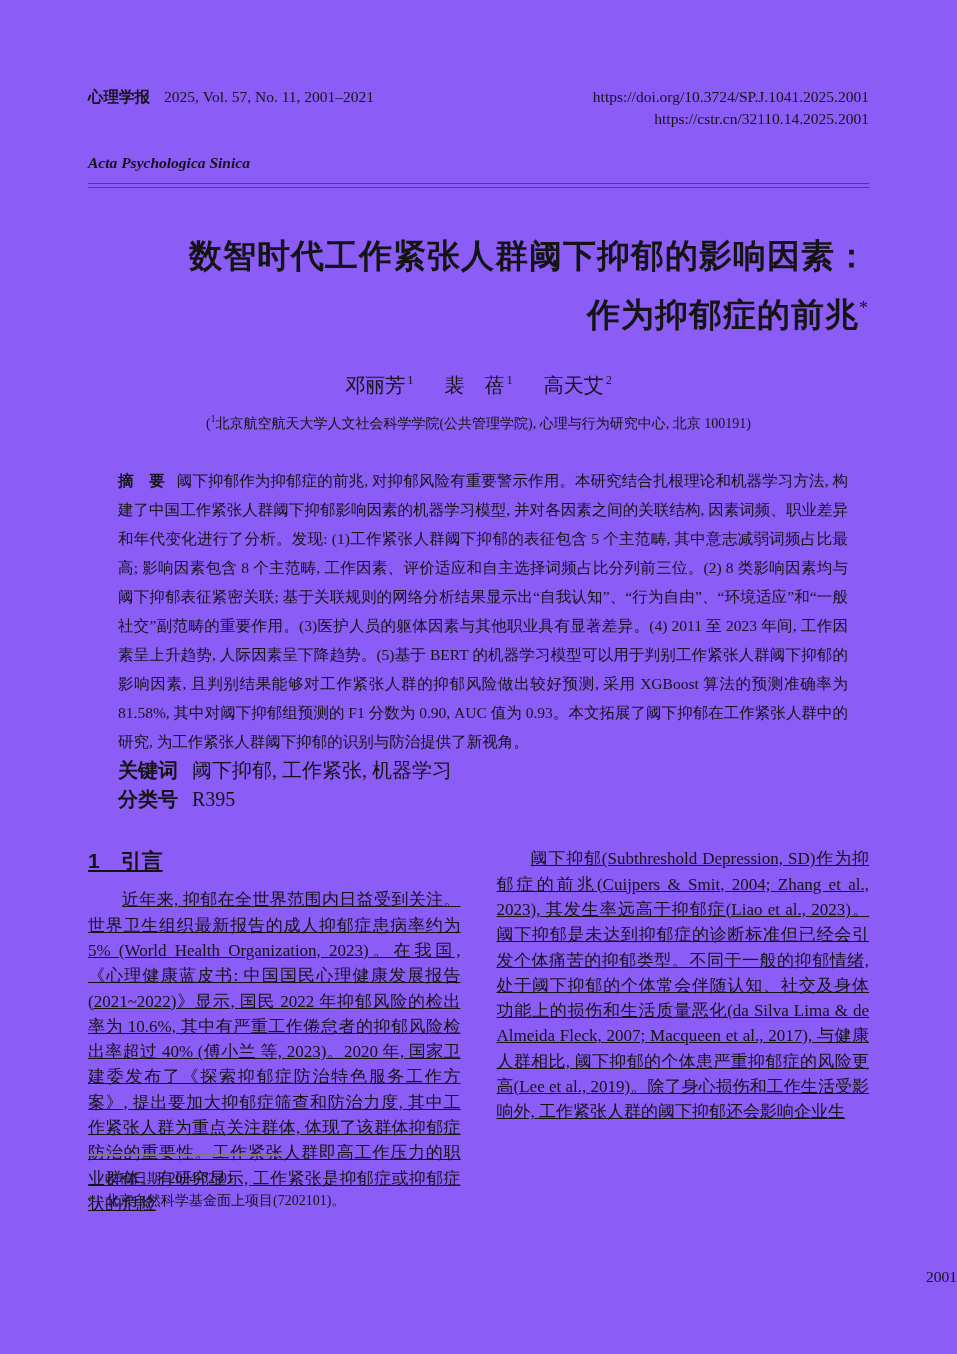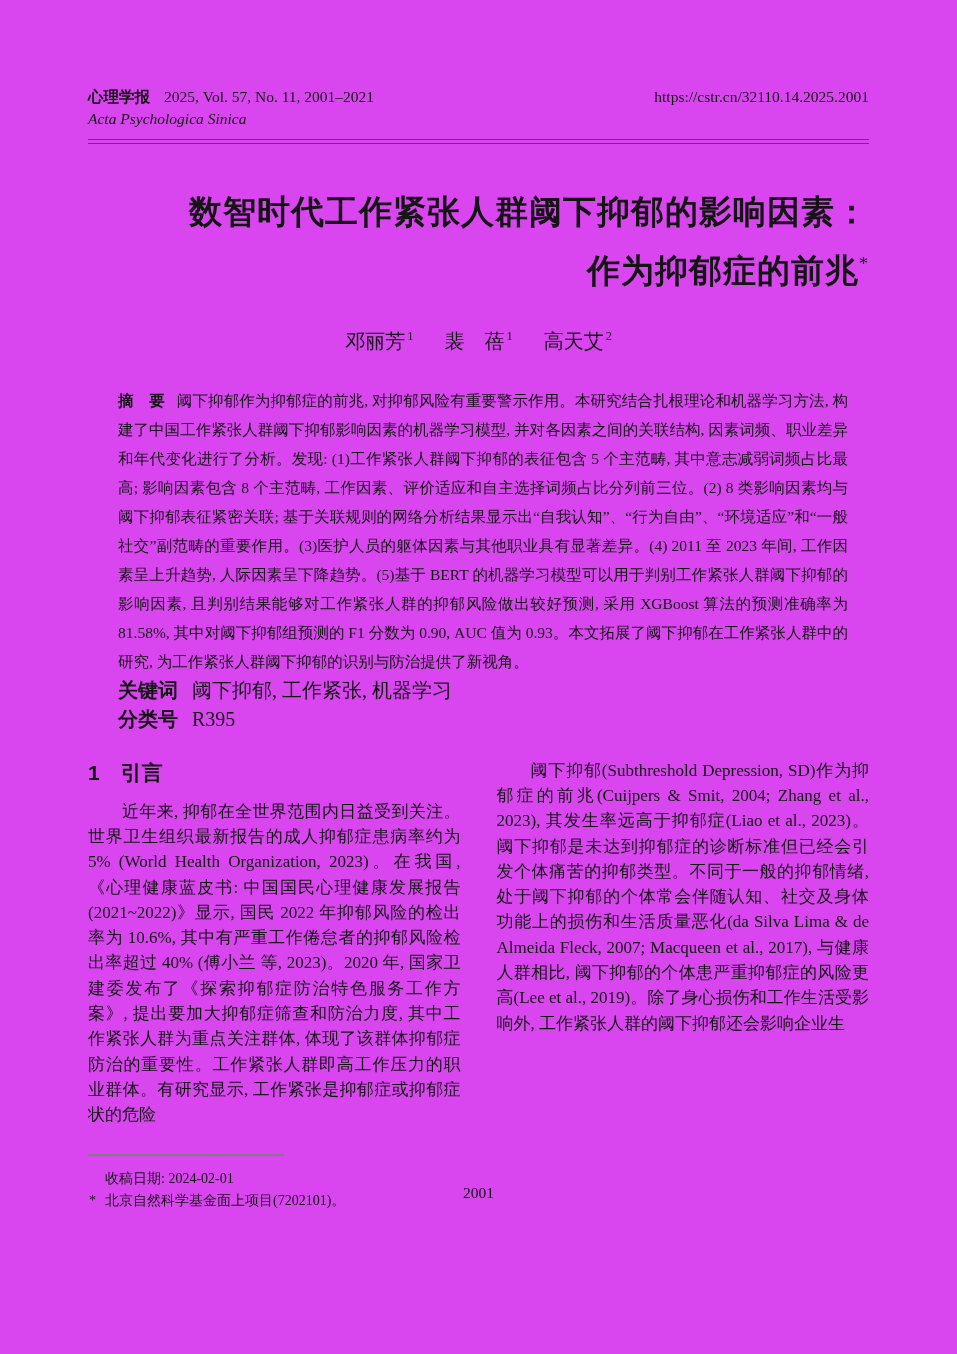--- a/index.html
+++ b/index.html
@@ -1,36 +1,36 @@
 <!DOCTYPE html>
 <html><head>
 <meta charset="utf-8">
 <style>
   html,body{margin:0;padding:0;background:#9e9e9e;}
   .page{
     position:relative;
     width:957px;height:1354px;
     margin:0 auto;
-    background:#d946ef;
+    background:#8b5cf6;
     box-sizing:border-box;
     outline:1px solid #d7d7d7;
     color:#141414;
     font-family:"Liberation Serif","DejaVu Serif",serif;
     overflow:hidden;
   }
   .content{padding:0 88px;}
   
   .jheader{
     margin-top:86px;
     display:flex;justify-content:space-between;align-items:flex-start;
     font-size:15.5px;line-height:22px;
   }
   .jheader .cnrow .jname{font-weight:bold;}
   .jheader .cnrow .jissue{margin-left:14px;}
-  .jheader .enrow{font-style:italic;font-weight:normal;}
+  .jheader .enrow{font-style:italic;font-weight:bold;margin-top:44px;}
   .jheader .urlcol{text-align:right;}
   .double-rule{
     margin-top:9px;height:3px;
     border-top:1.6px solid #4a4a4a;border-bottom:1.6px solid #4a4a4a;
   }
   
   .ptitle{
     margin:42px 0 0 0;
     text-align:right;
     font-family:"Liberation Sans","DejaVu Sans",sans-serif;
@@ -57,22 +57,22 @@
   }
   .hei-label{
     font-family:"Liberation Sans","DejaVu Sans",sans-serif;
     font-weight:bold;font-style:normal;
   }
   .ab-text .hei-label{margin-right:12px;}
   .kw-line{font-size:20px;line-height:29px;}
   .kw-line .hei-label{margin-right:14px;}
   
   .columns{
-    margin-top:24px;
-    display:flex;gap:36px;
+    margin-top:32px;
+    display:flex;gap:36px;text-decoration:underline;
   }
   .col{width:375px;}
   .col h2{
     margin:2px 0 13px 0;
     font-family:"Liberation Sans","DejaVu Sans",sans-serif;
     font-size:21px;font-weight:bold;line-height:26px;
   }
   .col p{
     margin:0;
     font-size:17px;line-height:25.3px;text-align:justify;
@@ -81,56 +81,58 @@
   
   .footnote{
     position:absolute;left:88px;top:1154px;
     font-size:14px;line-height:21.5px;width:700px;
   }
   .fn-rule{width:196px;border-top:2px solid #7d7d7d;margin-bottom:12px;}
   .fn-line{padding-left:17px;}
   .fn-funding{position:relative;}
   .fn-funding .fn-star{position:absolute;left:1px;top:0;}
   .page-number{
-    position:absolute;left:0;top:1184px;width:100%;
-    text-align:center;font-size:15.5px;font-family:Liberation Serif, serif;
+    position:absolute;left:0;top:1268px;width:100%;
+    text-align:right;font-size:15.5px;font-family:Liberation Serif, serif;
   }
 </style>
 </head>
 <body>
 
 <div class="page">
   <div class="content">
 
     <div class="jheader">
       <div class="leftcol">
         <div class="cnrow">
           <span class="jname">心理学报</span><span class="jissue">2025, Vol. 57, No. 11, 2001–2021</span>
         </div>
         <div class="enrow">Acta Psychologica Sinica</div>
       </div>
       <div class="urlcol">
+        <div>https://doi.org/10.3724/SP.J.1041.2025.2001</div>
         <div>https://cstr.cn/32110.14.2025.2001</div>
       </div>
     </div>
 
     <div class="double-rule"></div>
 
     <h1 class="ptitle">
       <span>数智时代工作紧张人群阈下抑郁的影响因素：</span><br>
       <span>作为抑郁症的前兆</span><sup>*</sup>
     </h1>
 
     <div class="authors">
       <span class="author"><span>邓丽芳</span><sup>1</sup></span>
       <span class="author"><span>裴　蓓</span><sup>1</sup></span>
       <span class="author"><span>高天艾</span><sup>2</sup></span>
     </div>
 
     <div class="affils">
+      <div><span>(</span><sup>1</sup><span>北京航空航天大学人文社会科学学院(公共管理学院), 心理与行为研究中心, 北京 100191)</span></div>
     </div>
 
     <div class="abstract-block">
       <p class="ab-text"><span class="hei-label">摘　要</span><span>阈下抑郁作为抑郁症的前兆, 对抑郁风险有重要警示作用。本研究结合扎根理论和机器学习方法, 构建了中国工作紧张人群阈下抑郁影响因素的机器学习模型, 并对各因素之间的关联结构, 因素词频、职业差异和年代变化进行了分析。发现: (1)工作紧张人群阈下抑郁的表征包含 5 个主范畴, 其中意志减弱词频占比最高; 影响因素包含 8 个主范畴, 工作因素、评价适应和自主选择词频占比分列前三位。(2) 8 类影响因素均与阈下抑郁表征紧密关联; 基于关联规则的网络分析结果显示出“自我认知”、“行为自由”、“环境适应”和“一般社交”副范畴的重要作用。(3)医护人员的躯体因素与其他职业具有显著差异。(4) 2011 至 2023 年间, 工作因素呈上升趋势, 人际因素呈下降趋势。(5)基于 BERT 的机器学习模型可以用于判别工作紧张人群阈下抑郁的影响因素, 且判别结果能够对工作紧张人群的抑郁风险做出较好预测, 采用 XGBoost 算法的预测准确率为 81.58%, 其中对阈下抑郁组预测的 F1 分数为 0.90, AUC 值为 0.93。本文拓展了阈下抑郁在工作紧张人群中的研究, 为工作紧张人群阈下抑郁的识别与防治提供了新视角。</span></p>
       <p class="kw-line"><span class="hei-label">关键词</span><span>阈下抑郁, 工作紧张, 机器学习</span></p>
       <p class="kw-line"><span class="hei-label">分类号</span><span>R395</span></p>
     </div>
 
     <div class="columns">
       <div class="col">

